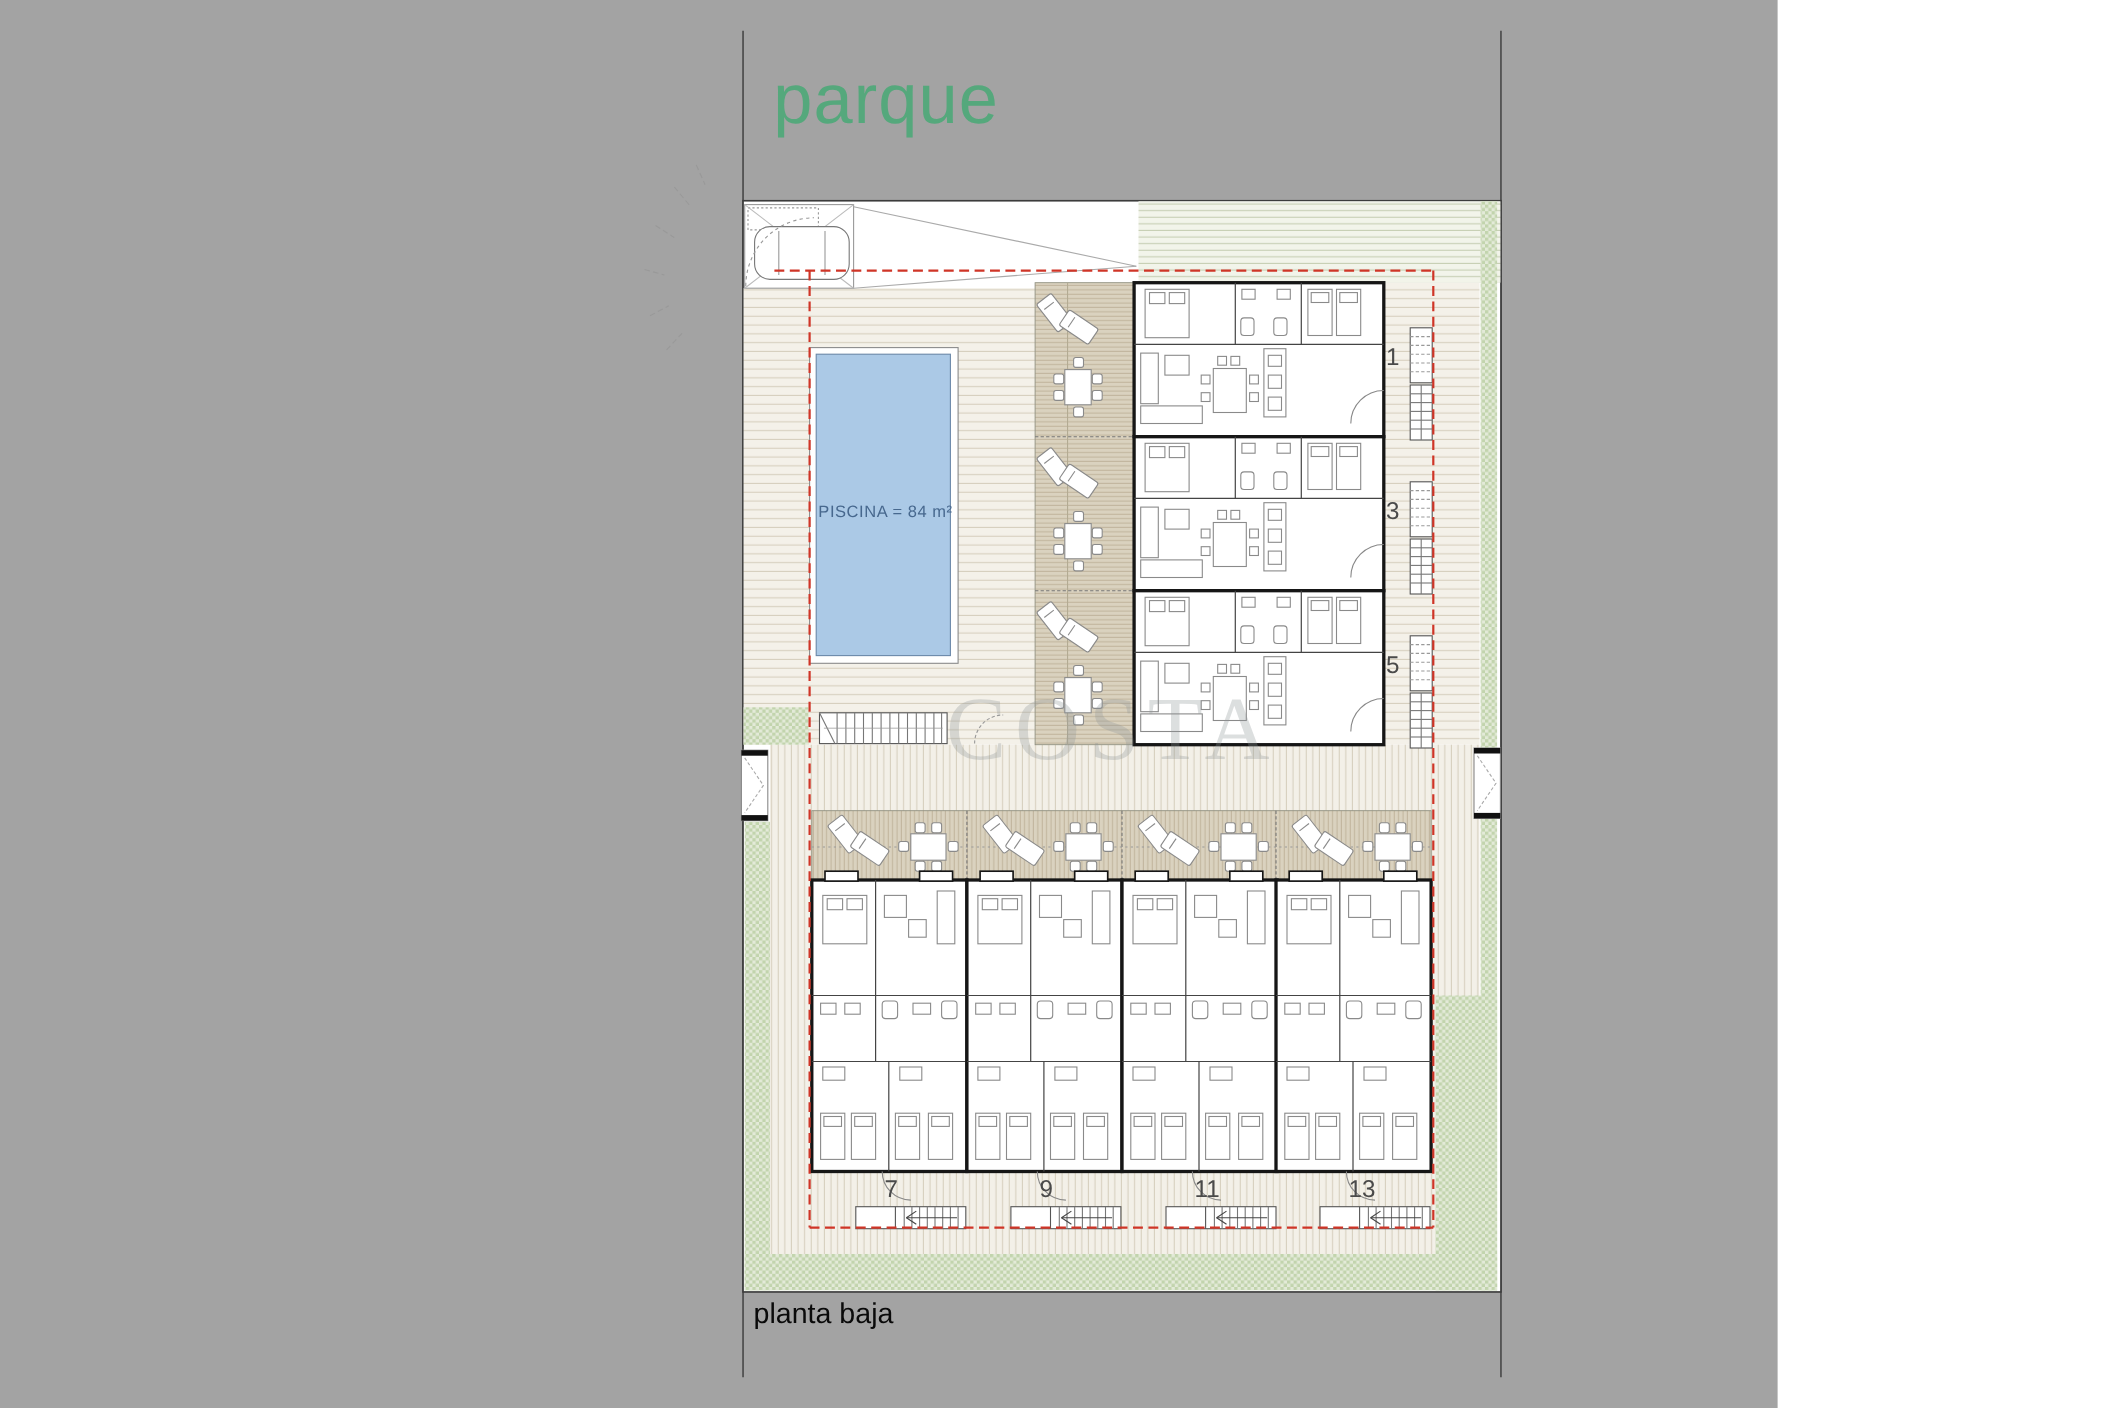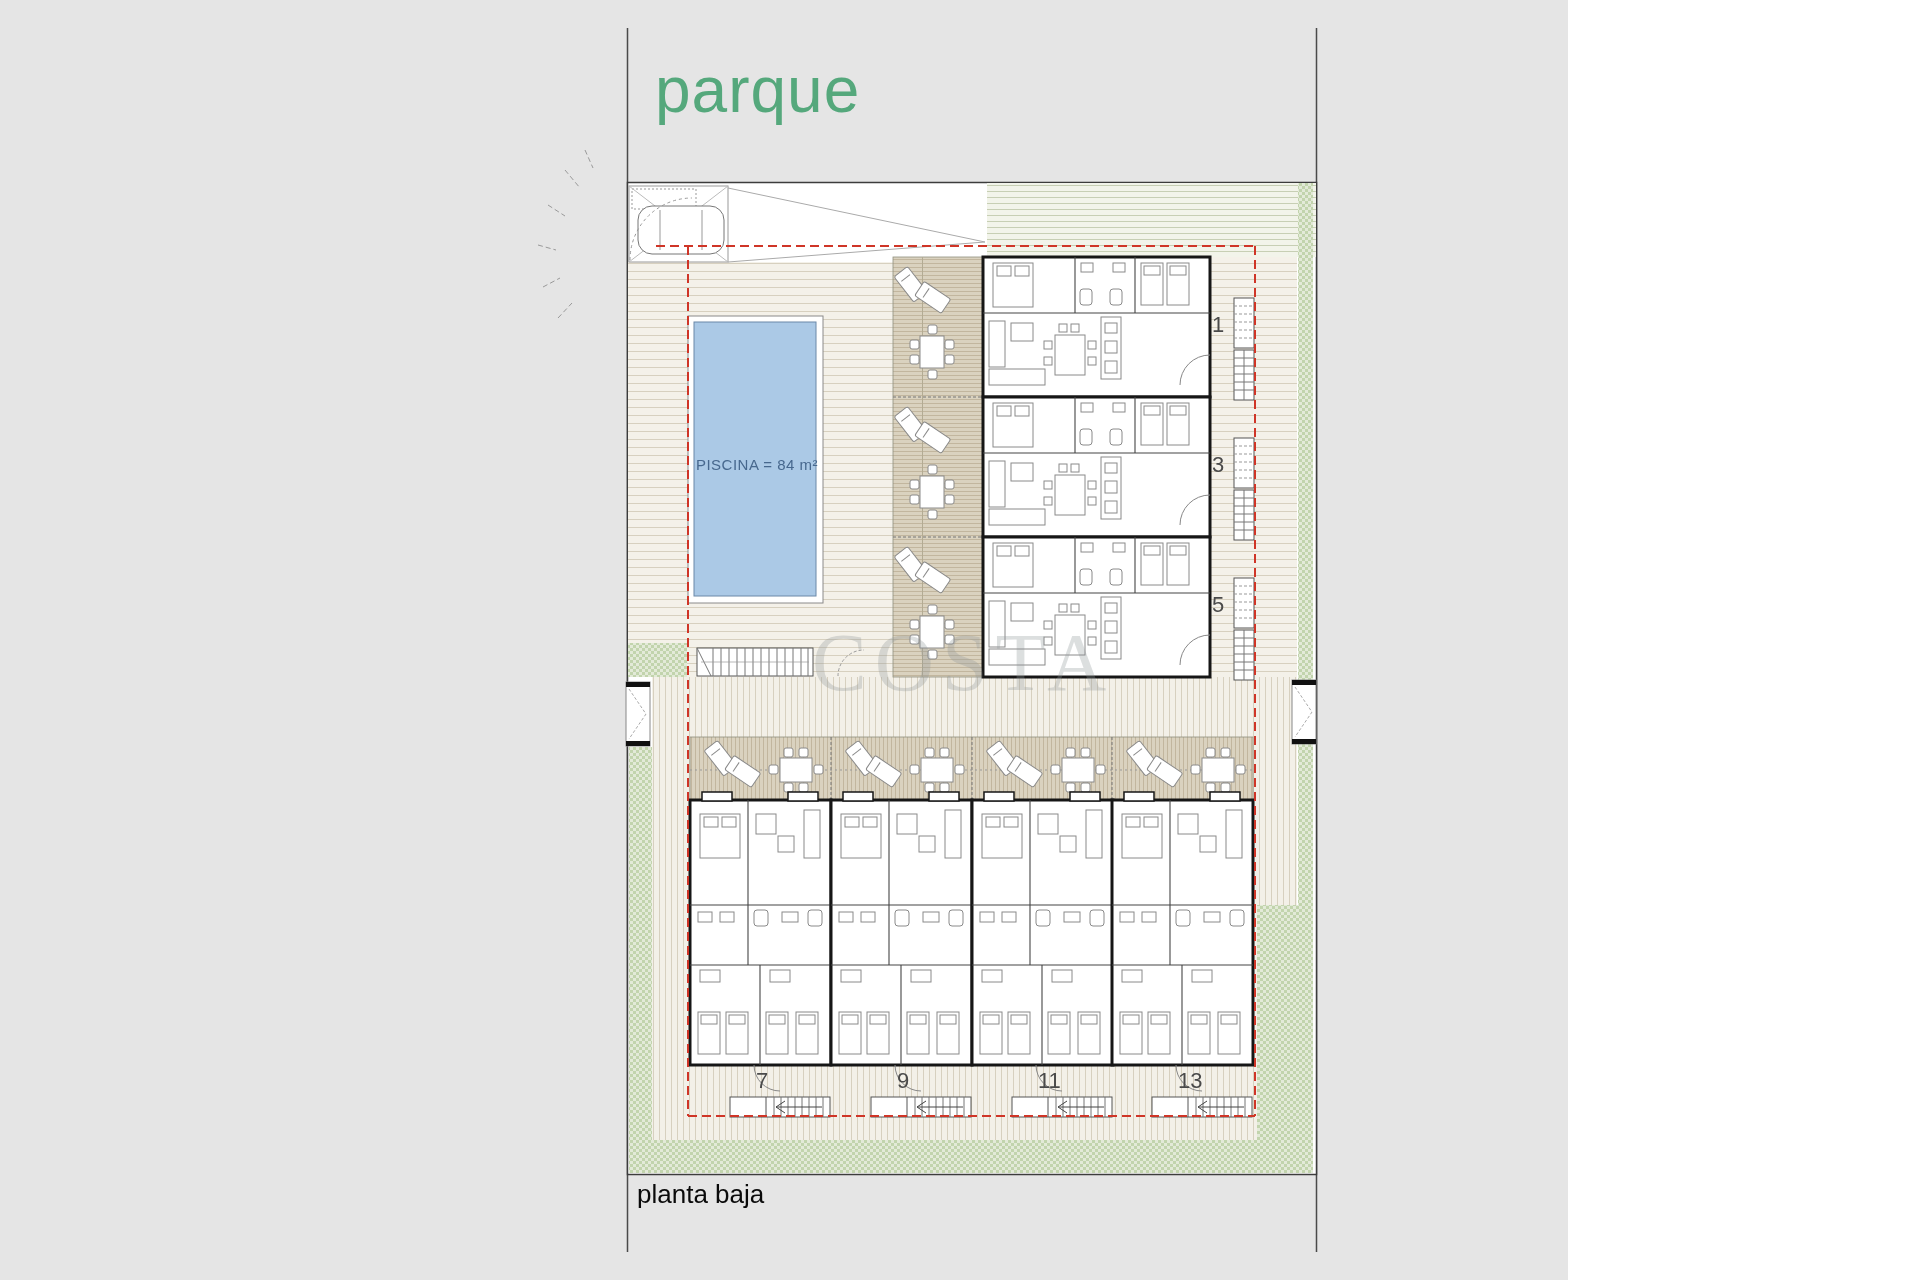--- a/index.html
+++ b/index.html
@@ -1,16 +1,16 @@
 <!DOCTYPE html>
 <html><head>
 <meta charset="utf-8">
 <style>
   html,body{margin:0;padding:0;background:#ffffff;}
-  .stage{width:1568px;height:1280px;position:relative;background:#e5e5e5;overflow:hidden;}
+  .stage{width:1568px;height:1280px;position:relative;background:#a3a3a3;overflow:hidden;padding-left:48px;}
   svg{display:block;}
   text{font-family:"Liberation Sans", sans-serif;}
   .park-label{font-size:64px;letter-spacing:1px;}
   .pool-label{font-size:15px;letter-spacing:.5px;}
   .unit-num{font-size:22px;fill:#4a4a4a;}
   .floor-label{font-size:26px;fill:#0a0a0a;}
   .watermark{font-family:"Liberation Serif", serif;font-size:82px;letter-spacing:8px;fill:#8f9698;opacity:.30;}
   .furn{fill:#ffffff;stroke:#8a8a8a;stroke-width:1;}
   .wallthin{stroke:#444;stroke-width:1.1;}
 </style>

